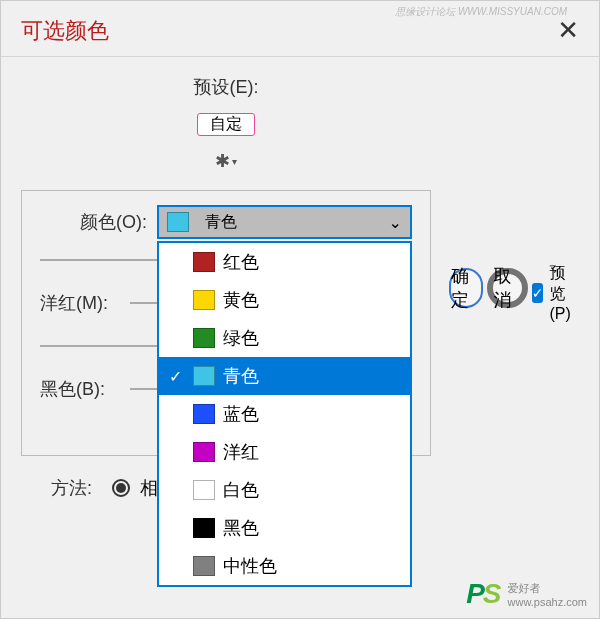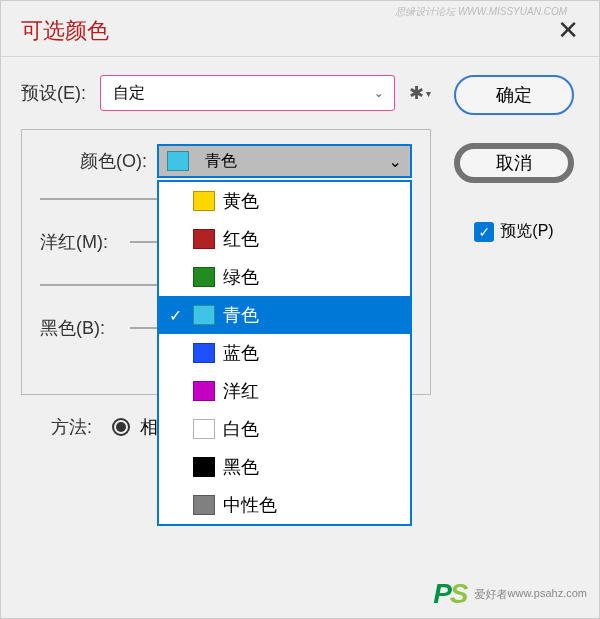--- a/index.html
+++ b/index.html
@@ -4,22 +4,22 @@
   <style>
     * { box-sizing: border-box; margin: 0; padding: 0; }
     body { font-family: "Microsoft YaHei", Arial, sans-serif; font-size: 16px; background: #fff; width: 600px; height: 619px; position: relative; }
     .watermark-top { position: absolute; top: 4px; right: 32px; font-size: 10px; color: #bbb; font-style: italic; }
     .dialog { background: #f0f0f0; border: 1px solid #ccc; width: 600px; height: 619px; padding: 0; position: relative; }
     .title-bar { display: flex; justify-content: space-between; align-items: center; padding: 14px 20px 10px 20px; border-bottom: 1px solid #d5d5d5; }
     .title { font-size: 22px; color: #b91c1c; }
     .close-x { font-size: 26px; color: #333; cursor: pointer; font-weight: 300; }
     .content { padding: 18px 20px; display: flex; gap: 18px; }
     .left-col { flex: 1; }
-    .right-col { width: 130px; display: flex; flex-direction: column; gap: 28px; align-items: center; }
-    .preset-row { display: flex; align-items: center; gap: 14px; margin-bottom: 18px; }
+    .right-col { width: 130px; display: flex; flex-direction: row; gap: 4px; align-items: center; }
+    .preset-row { display: flex; align-items: center; gap: 14px; margin-bottom: 18px; flex-direction: column; }
     .label { color: #333; font-size: 18px; }
     .dropdown { background: #fff; border: 1px solid #ec4899; border-radius: 3px; height: 36px; display: flex; align-items: center; padding: 0 12px; position: relative; flex: 1; cursor: pointer; }
     .dropdown .chevron { position: absolute; right: 10px; color: #666; font-size: 12px; }
     .gear-icon { display: inline-flex; align-items: center; font-size: 18px; color: #555; cursor: pointer; }
     .gear-icon::after { content: "▾"; font-size: 10px; margin-left: 2px; }
     .btn { width: 120px; height: 40px; border: 6px solid #737373; border-radius: 20px; background: #f5f5f5; display: flex; align-items: center; justify-content: center; font-size: 18px; cursor: pointer; }
     .btn.primary { border-width: 2px; border-color: #3578d4; }
     .preview-row { display: flex; align-items: center; gap: 6px; margin-top: 10px; }
     .checkbox { width: 20px; height: 20px; background: #0078d7; border-radius: 3px; display: flex; align-items: center; justify-content: center; color: #fff; font-size: 14px; cursor: pointer; }
     .group-box { border: 1px solid #bbb; padding: 0 18px 24px 18px; margin-top: 0; position: relative; }
@@ -36,21 +36,21 @@
     .radio-item { display: flex; align-items: center; gap: 6px; font-size: 18px; cursor: pointer; }
     .dropdown-list { position: absolute; top: 34px; left: -2px; right: -2px; background: #fff; border: 2px solid #0078d7; z-index: 100; }
     .list-item { display: flex; align-items: center; padding: 7px 10px; font-size: 18px; cursor: pointer; }
     .list-item .check { width: 24px; color: #fff; font-size: 16px; }
     .list-item.selected { background: #0078d7; color: #fff; }
     .list-item.selected .check { color: #fff; }
     .list-item:not(.selected) .check { color: transparent; }
     .watermark-bottom { position: absolute; bottom: 8px; right: 12px; display: flex; align-items: center; gap: 2px; font-size: 14px; }
     .wm-p { color: #009245; font-weight: bold; font-size: 28px; font-style: italic; }
     .wm-s { color: #8bc53f; font-weight: bold; font-size: 28px; font-style: italic; margin-left: -4px; }
-    .wm-text { display: flex; flex-direction: row; font-size: 11px; color: #888; margin-left: 4px; }
+    .wm-text { display: flex; flex-direction: column; font-size: 11px; color: #888; margin-left: 4px; }
   </style>
 </head>
 <body>
 
 <div class="dialog">
   <div class="watermark-top">思缘设计论坛  WWW.MISSYUAN.COM</div>
 
   <div class="title-bar">
     <span class="title">可选颜色</span>
     <span class="close-x">✕</span>
@@ -72,27 +72,27 @@
         <div class="color-row">
           <span class="label">颜色(O):</span>
           <div class="color-select">
             <span class="color-swatch" style="background:#40c4e6"></span>
             <span>青色</span>
             <span class="chevron" style="position:absolute;right:8px;">⌄</span>
 
             <div class="dropdown-list">
               <div class="list-item">
                 <span class="check">✓</span>
-                <span class="color-swatch" style="background:#ffd700"></span>
-                <span>黄色</span>
+                <span class="color-swatch" style="background:#b22222"></span>
+                <span>红色</span>
               </div>
               <div class="list-item">
                 <span class="check">✓</span>
-                <span class="color-swatch" style="background:#b22222"></span>
-                <span>红色</span>
+                <span class="color-swatch" style="background:#ffd700"></span>
+                <span>黄色</span>
               </div>
               <div class="list-item">
                 <span class="check">✓</span>
                 <span class="color-swatch" style="background:#228b22"></span>
                 <span>绿色</span>
               </div>
               <div class="list-item selected">
                 <span class="check">✓</span>
                 <span class="color-swatch" style="background:#40c4e6"></span>
                 <span>青色</span>

